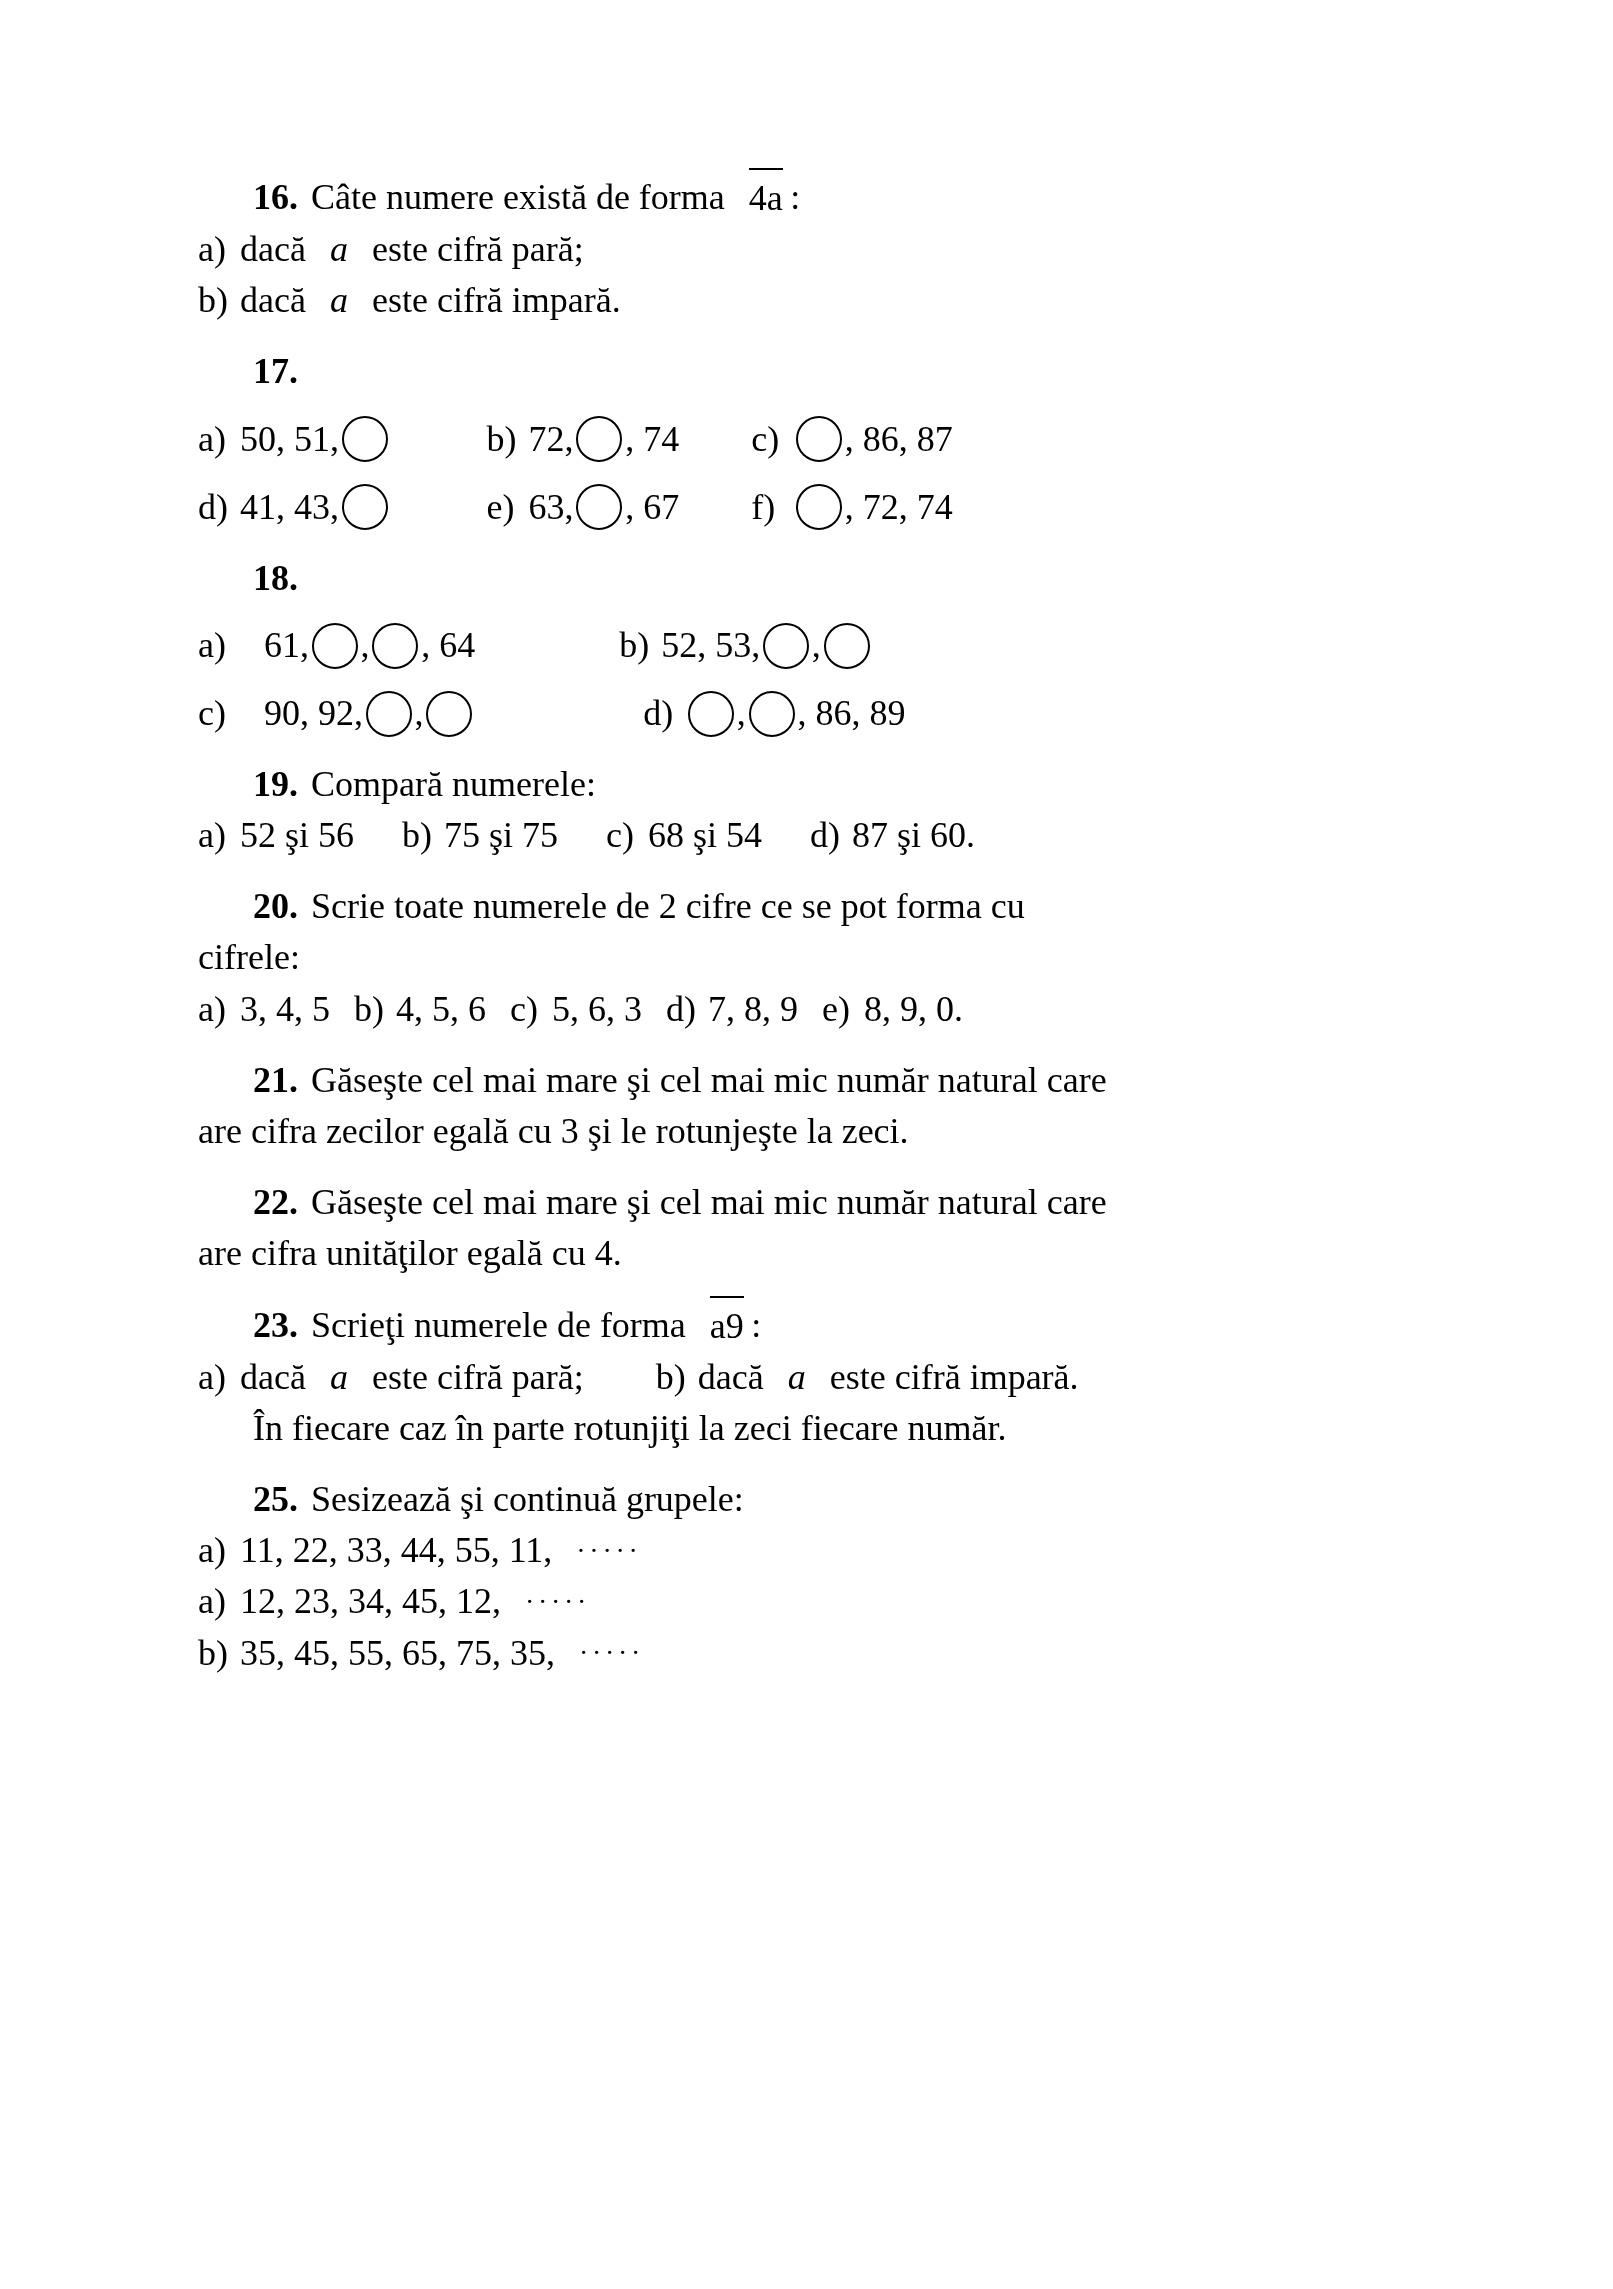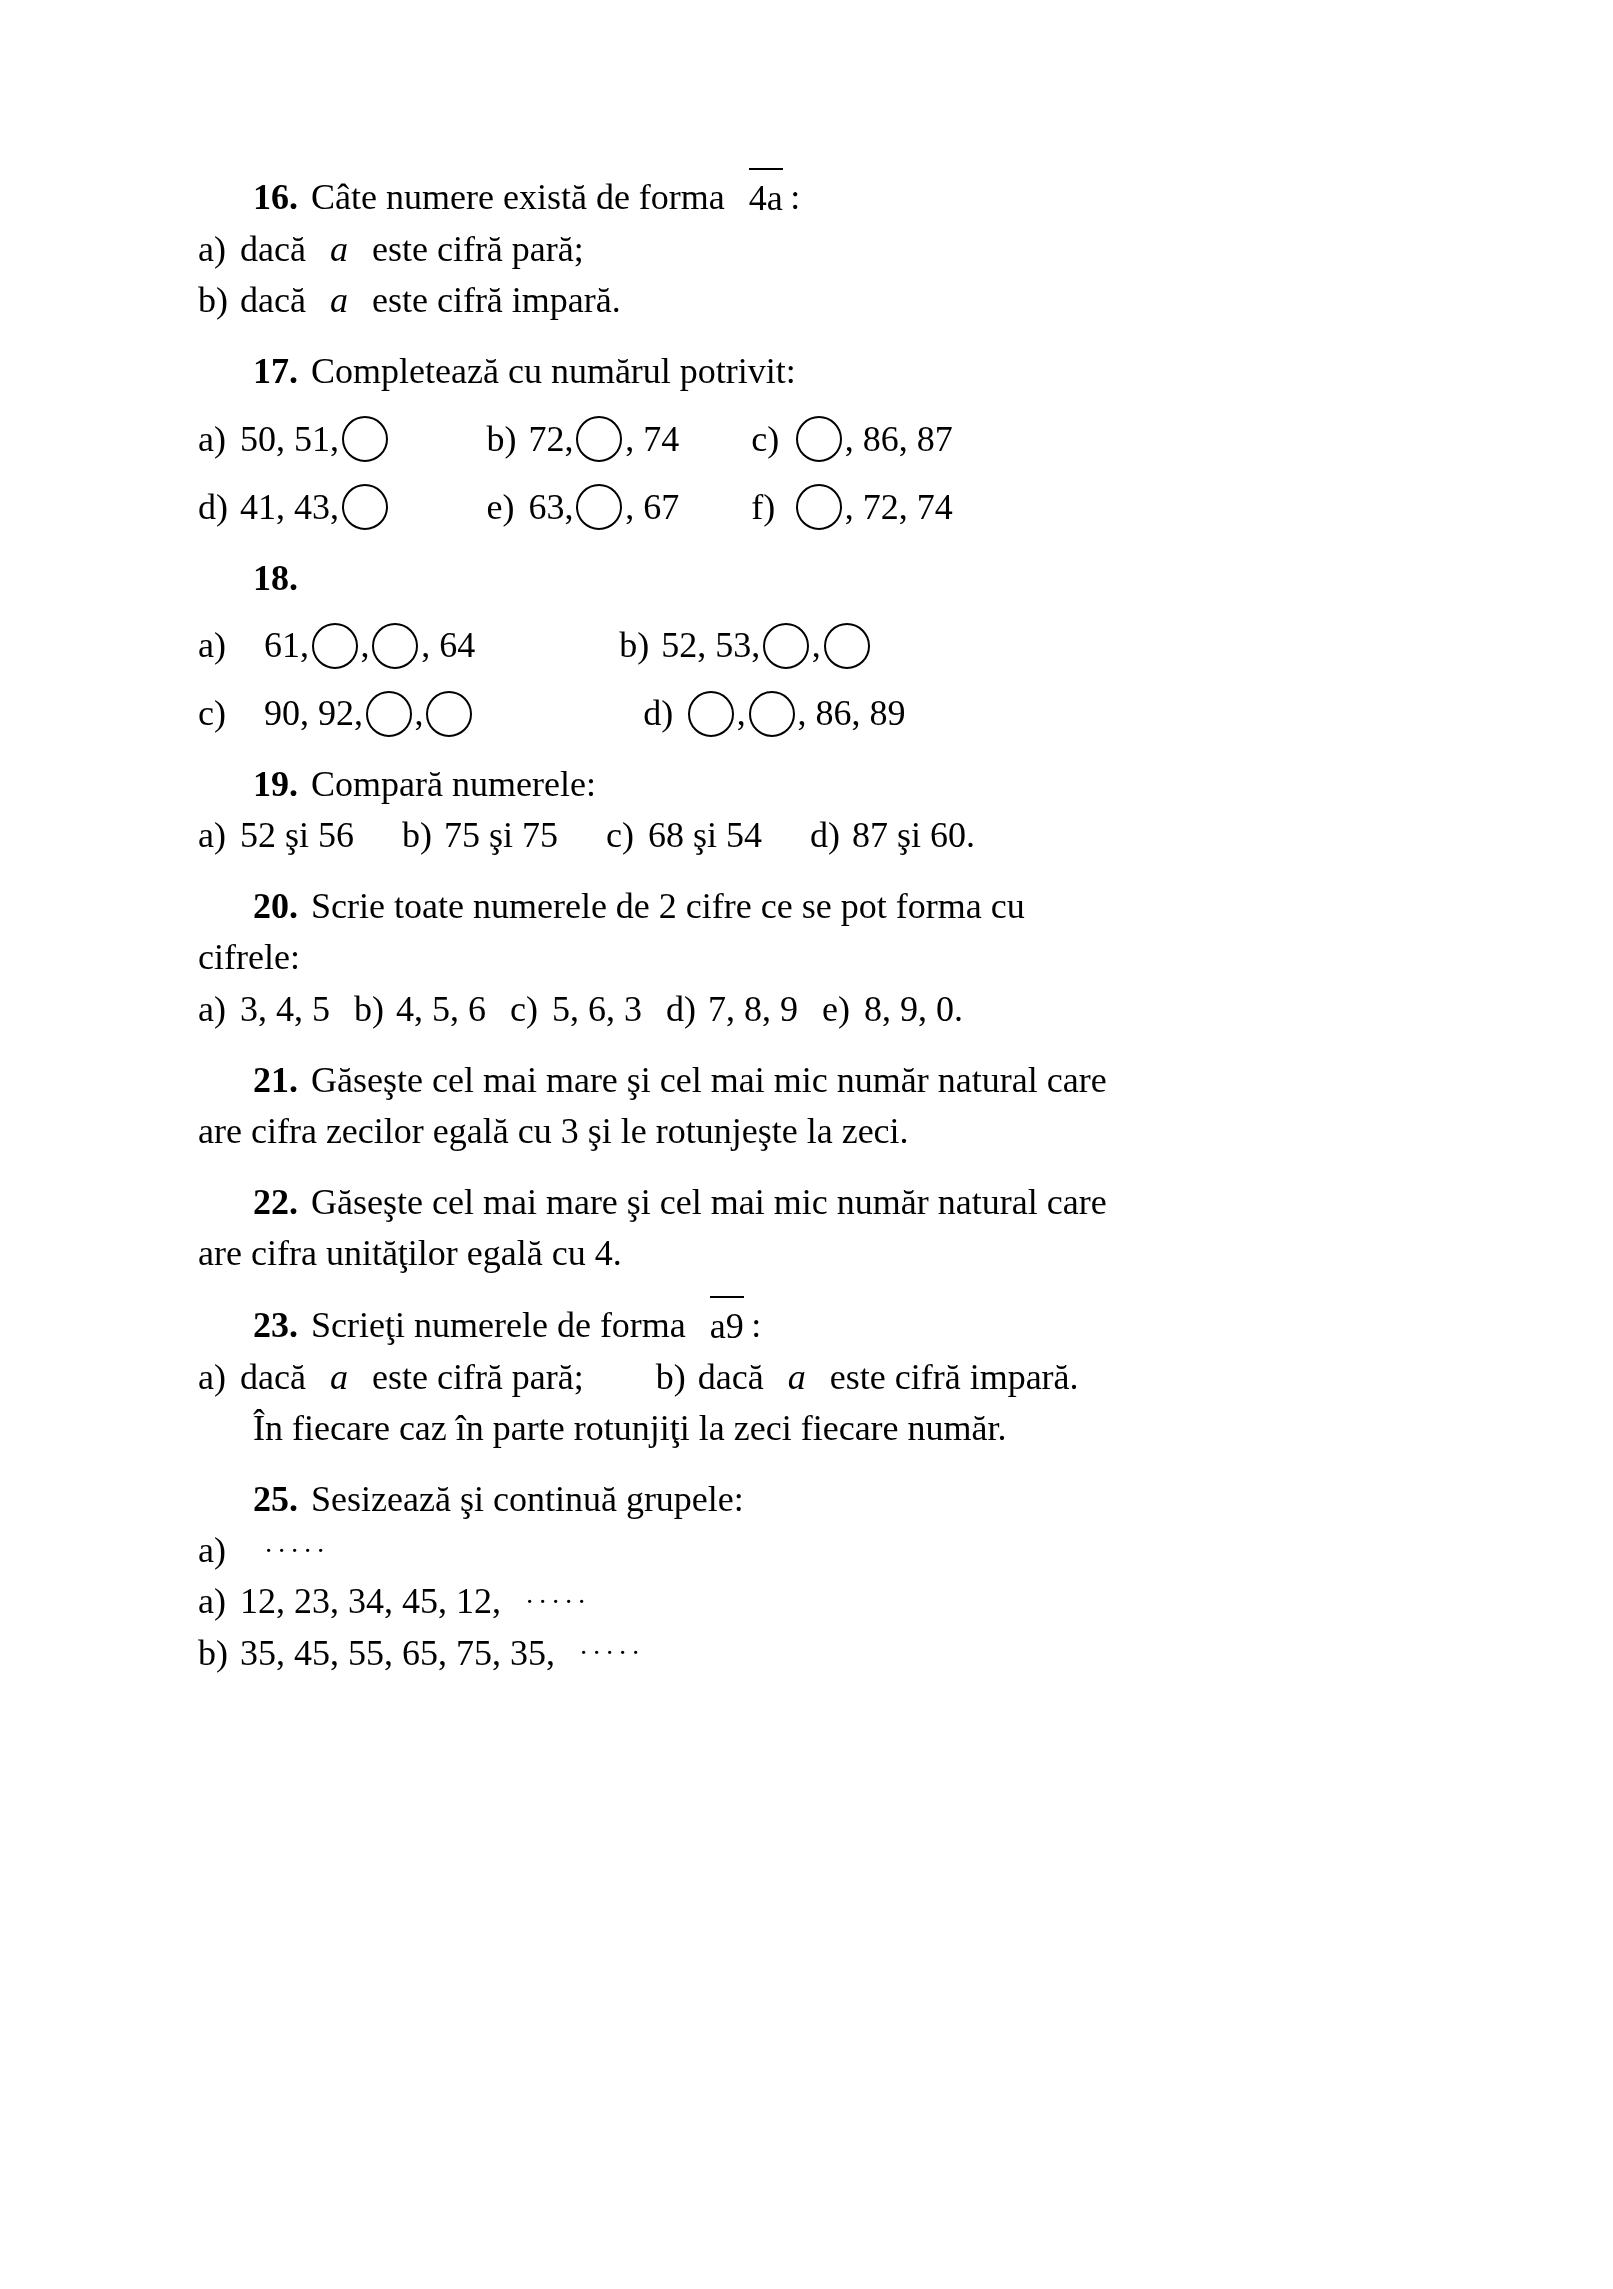--- a/index.html
+++ b/index.html
@@ -110,21 +110,20 @@
       <span class="it">a</span>
       <span class="gap-sm"></span>
       <span>este cifră impară.</span>
     </div>
   </div>
 
   <div class="ex sp22">
     <div class="line">
       <span class="indent"></span>
       <span class="num">17.</span>
-      <span>Completează cu numărul potrivit:</span>
     </div>
     <div class="line sp18">
       <span class="lbl">a)</span>
       <span>50, 51,</span>
       <span class="circ"></span>
       <span class="gap-xl"></span>
       <span class="lbl">b)</span>
       <span>72,</span>
       <span class="circ"></span>
       <span>, 74</span>
@@ -289,20 +288,21 @@
 
 
   <div class="ex sp22">
     <div class="line">
       <span class="indent"></span>
       <span class="num">25.</span>
       <span>Sesizează şi continuă grupele:</span>
     </div>
     <div class="line">
       <span class="lbl">a)</span>
+      <span>11, 22, 33, 44, 55, 11,</span>
       <span class="gap-sm"></span>
       <span class="dots">·····</span>
     </div>
     <div class="line">
       <span class="lbl">a)</span>
       <span>12, 23, 34, 45, 12,</span>
       <span class="gap-sm"></span>
       <span class="dots">·····</span>
     </div>
     <div class="line">

